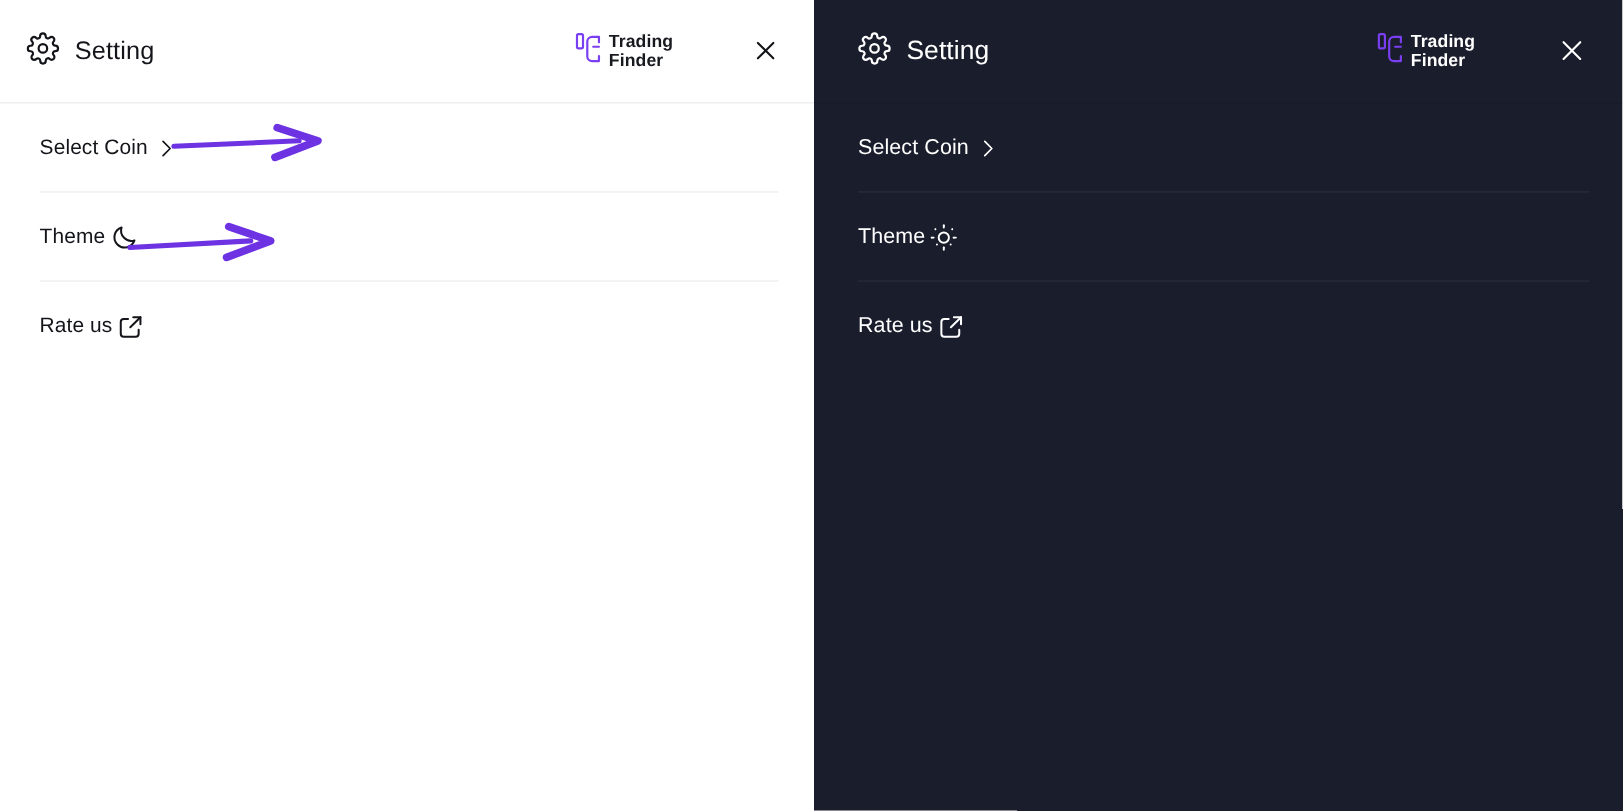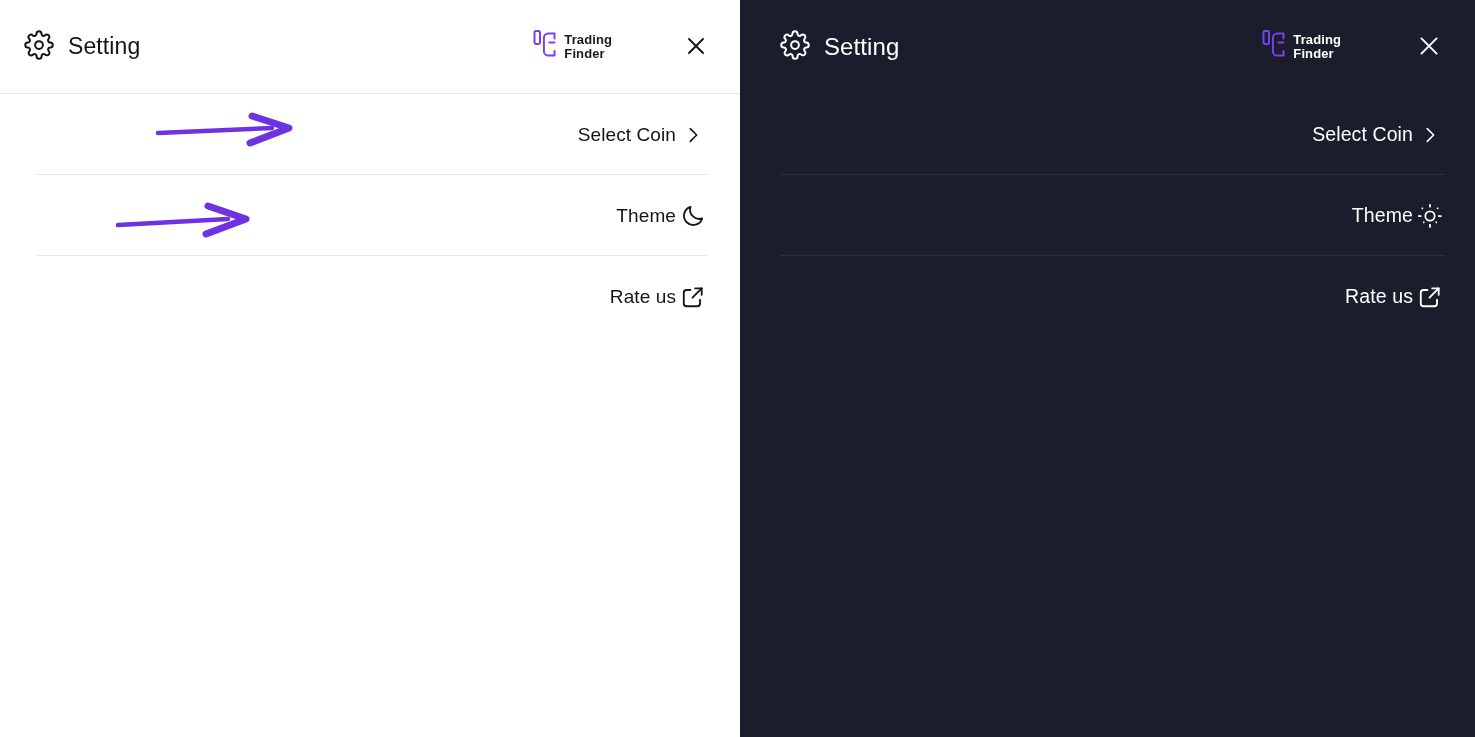--- a/index.html
+++ b/index.html
@@ -73,21 +73,21 @@
   .panel-dark  .hdr-right { right: 20px; }
 
   .brand {
     display: flex;
     align-items: center;
     gap: 5px;
   }
   .brand-mark { display: block; }
   .brand-text {
     line-height: 1.08;
-    font-size: 13px;
+    font-size: 16px;
     font-weight: 700;
     letter-spacing: .1px;
   }
   .panel-light .brand-text { color: #181a20; }
   .panel-dark  .brand-text { color: #ffffff; }
 
   .close-btn {
     width: 52px;
     height: 52px;
     display: flex;
@@ -99,21 +99,21 @@
   }
   .panel-light .close-btn { color: #14151a; margin-left: 58px; }
   .panel-dark  .close-btn { color: #ffffff; margin-left: 62px; }
 
   
   .rows { padding: 0; }
   .row {
     position: relative;
     display: flex;
     align-items: center;
-    justify-content: flex-end;
+    justify-content: flex-start;
     cursor: pointer;
   }
   .panel-light .row { height: 81px; padding: 0 30px 0 36px; }
   .panel-dark  .row { height: 81px; padding: 0 28px 0 40px; }
 
   .row::after {
     content: "";
     position: absolute;
     left: 36px;
     right: 32px;

